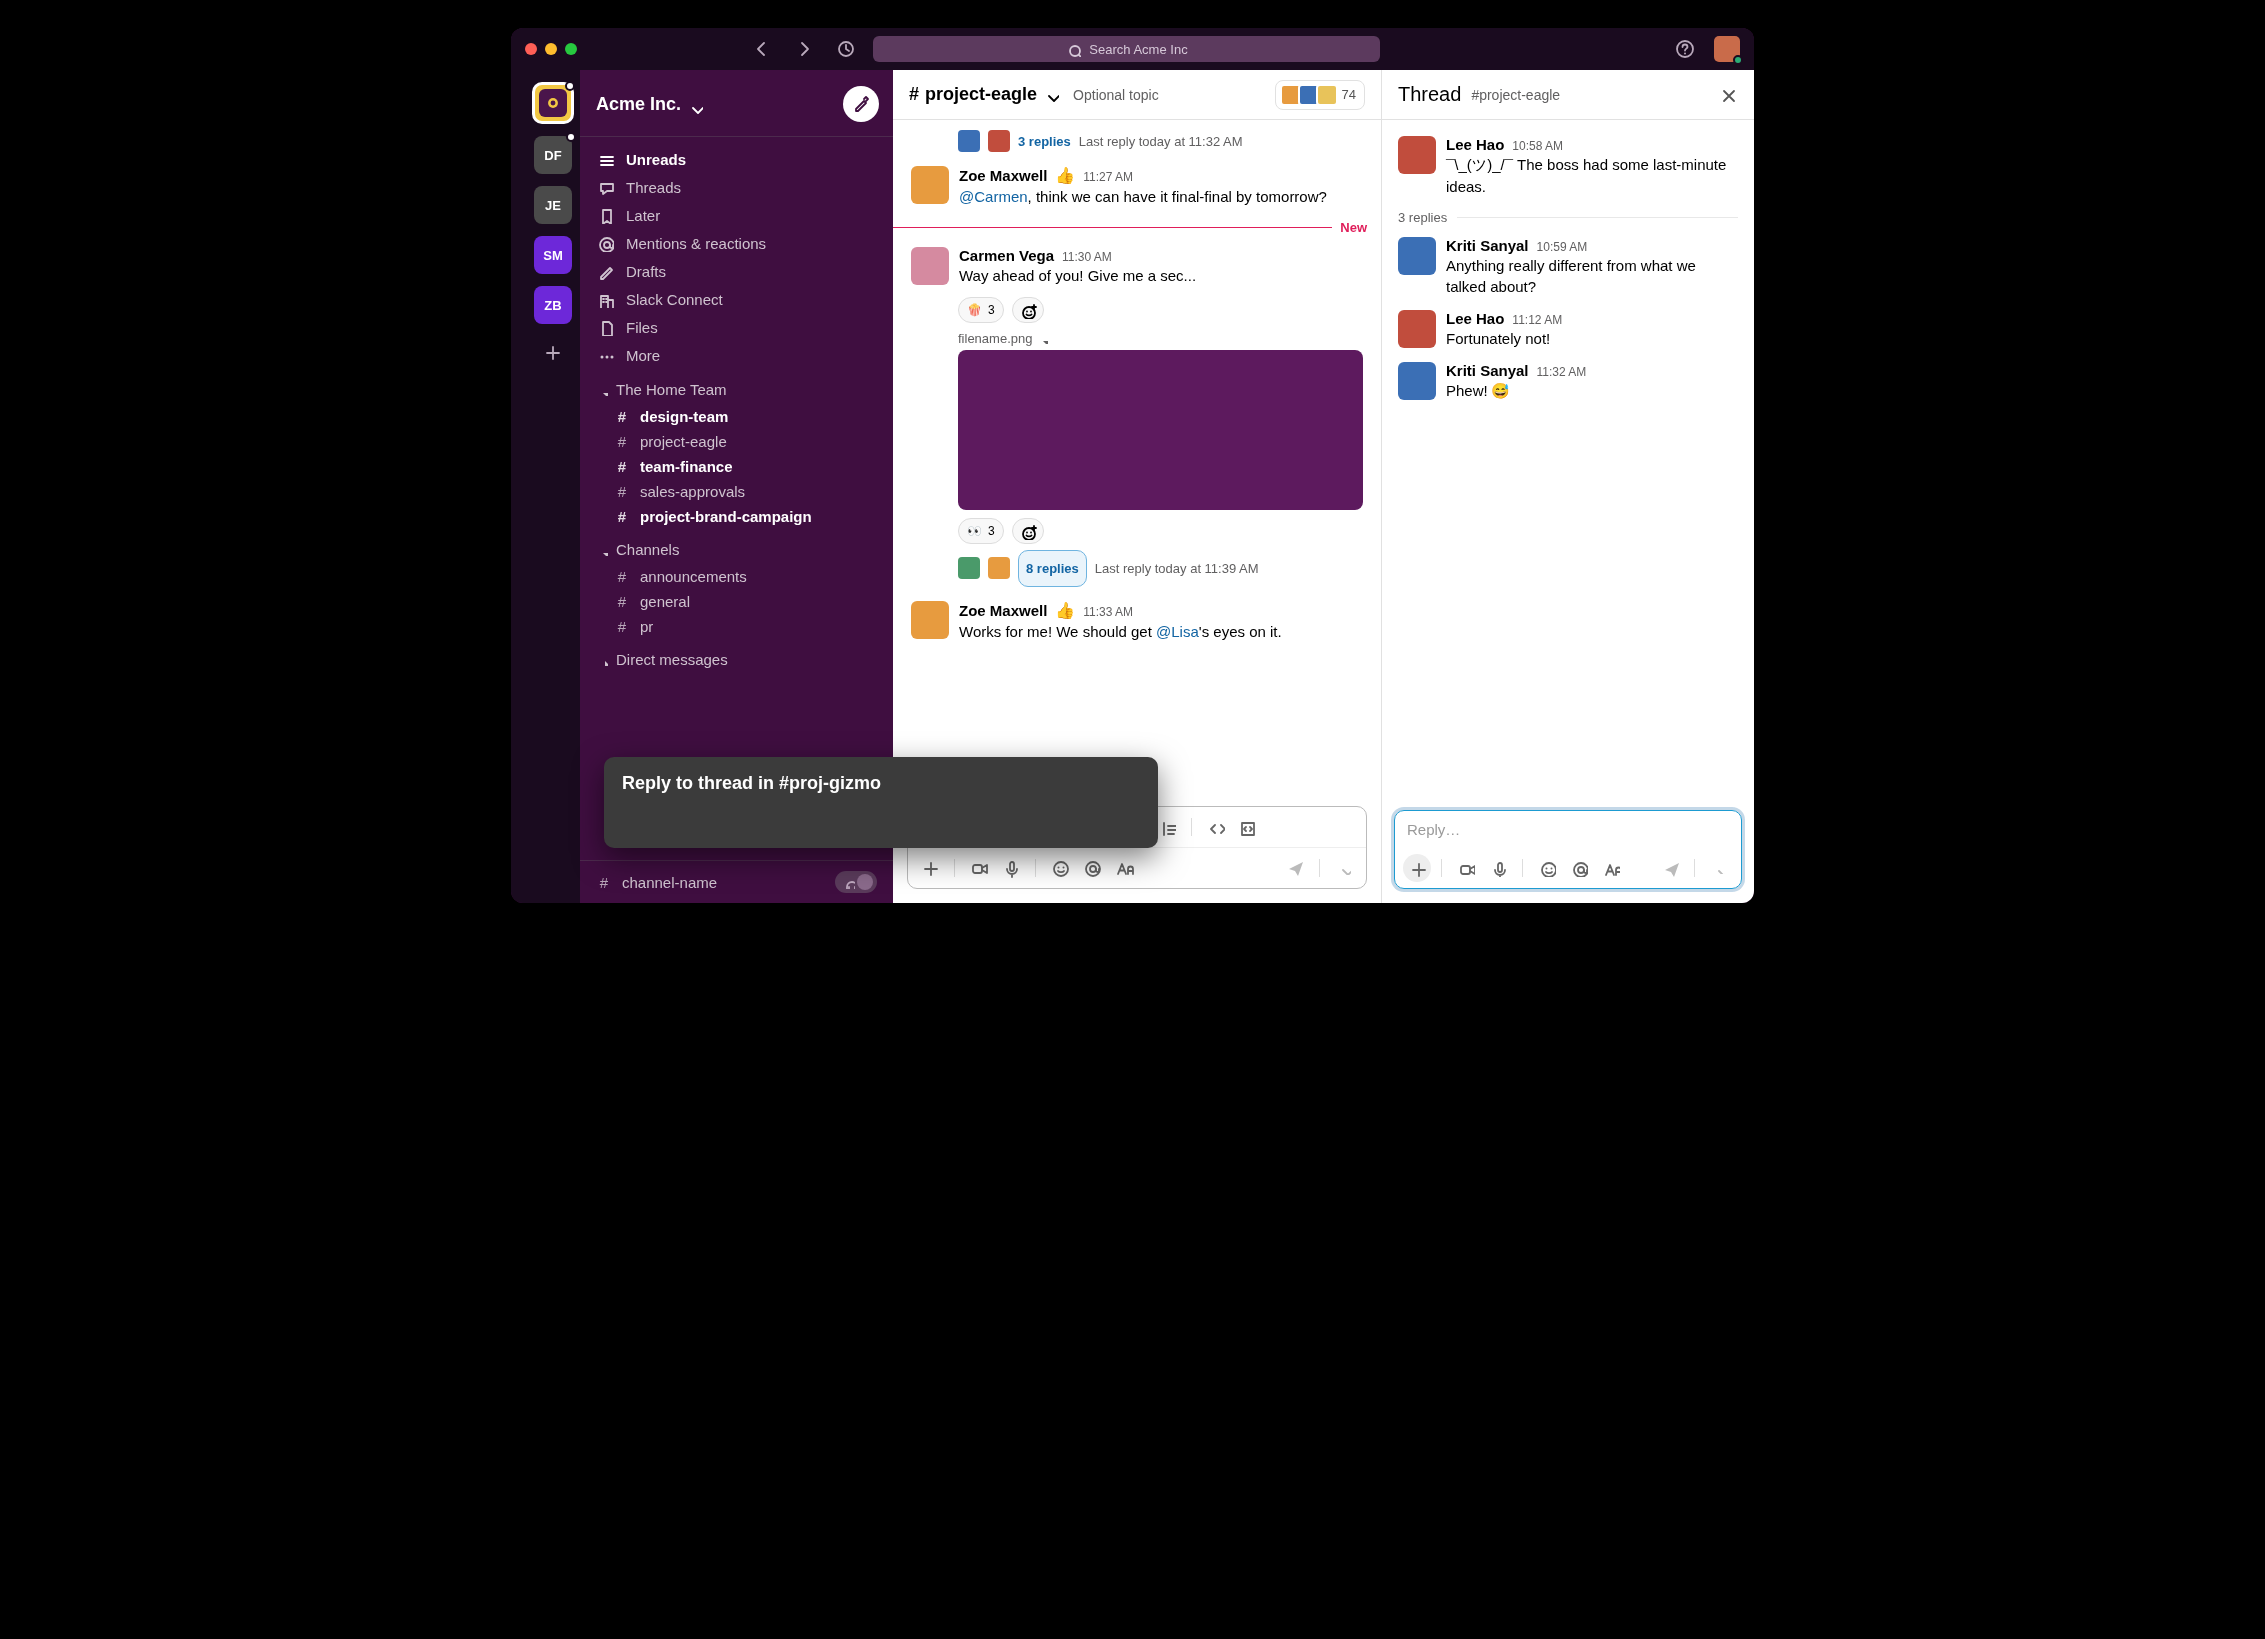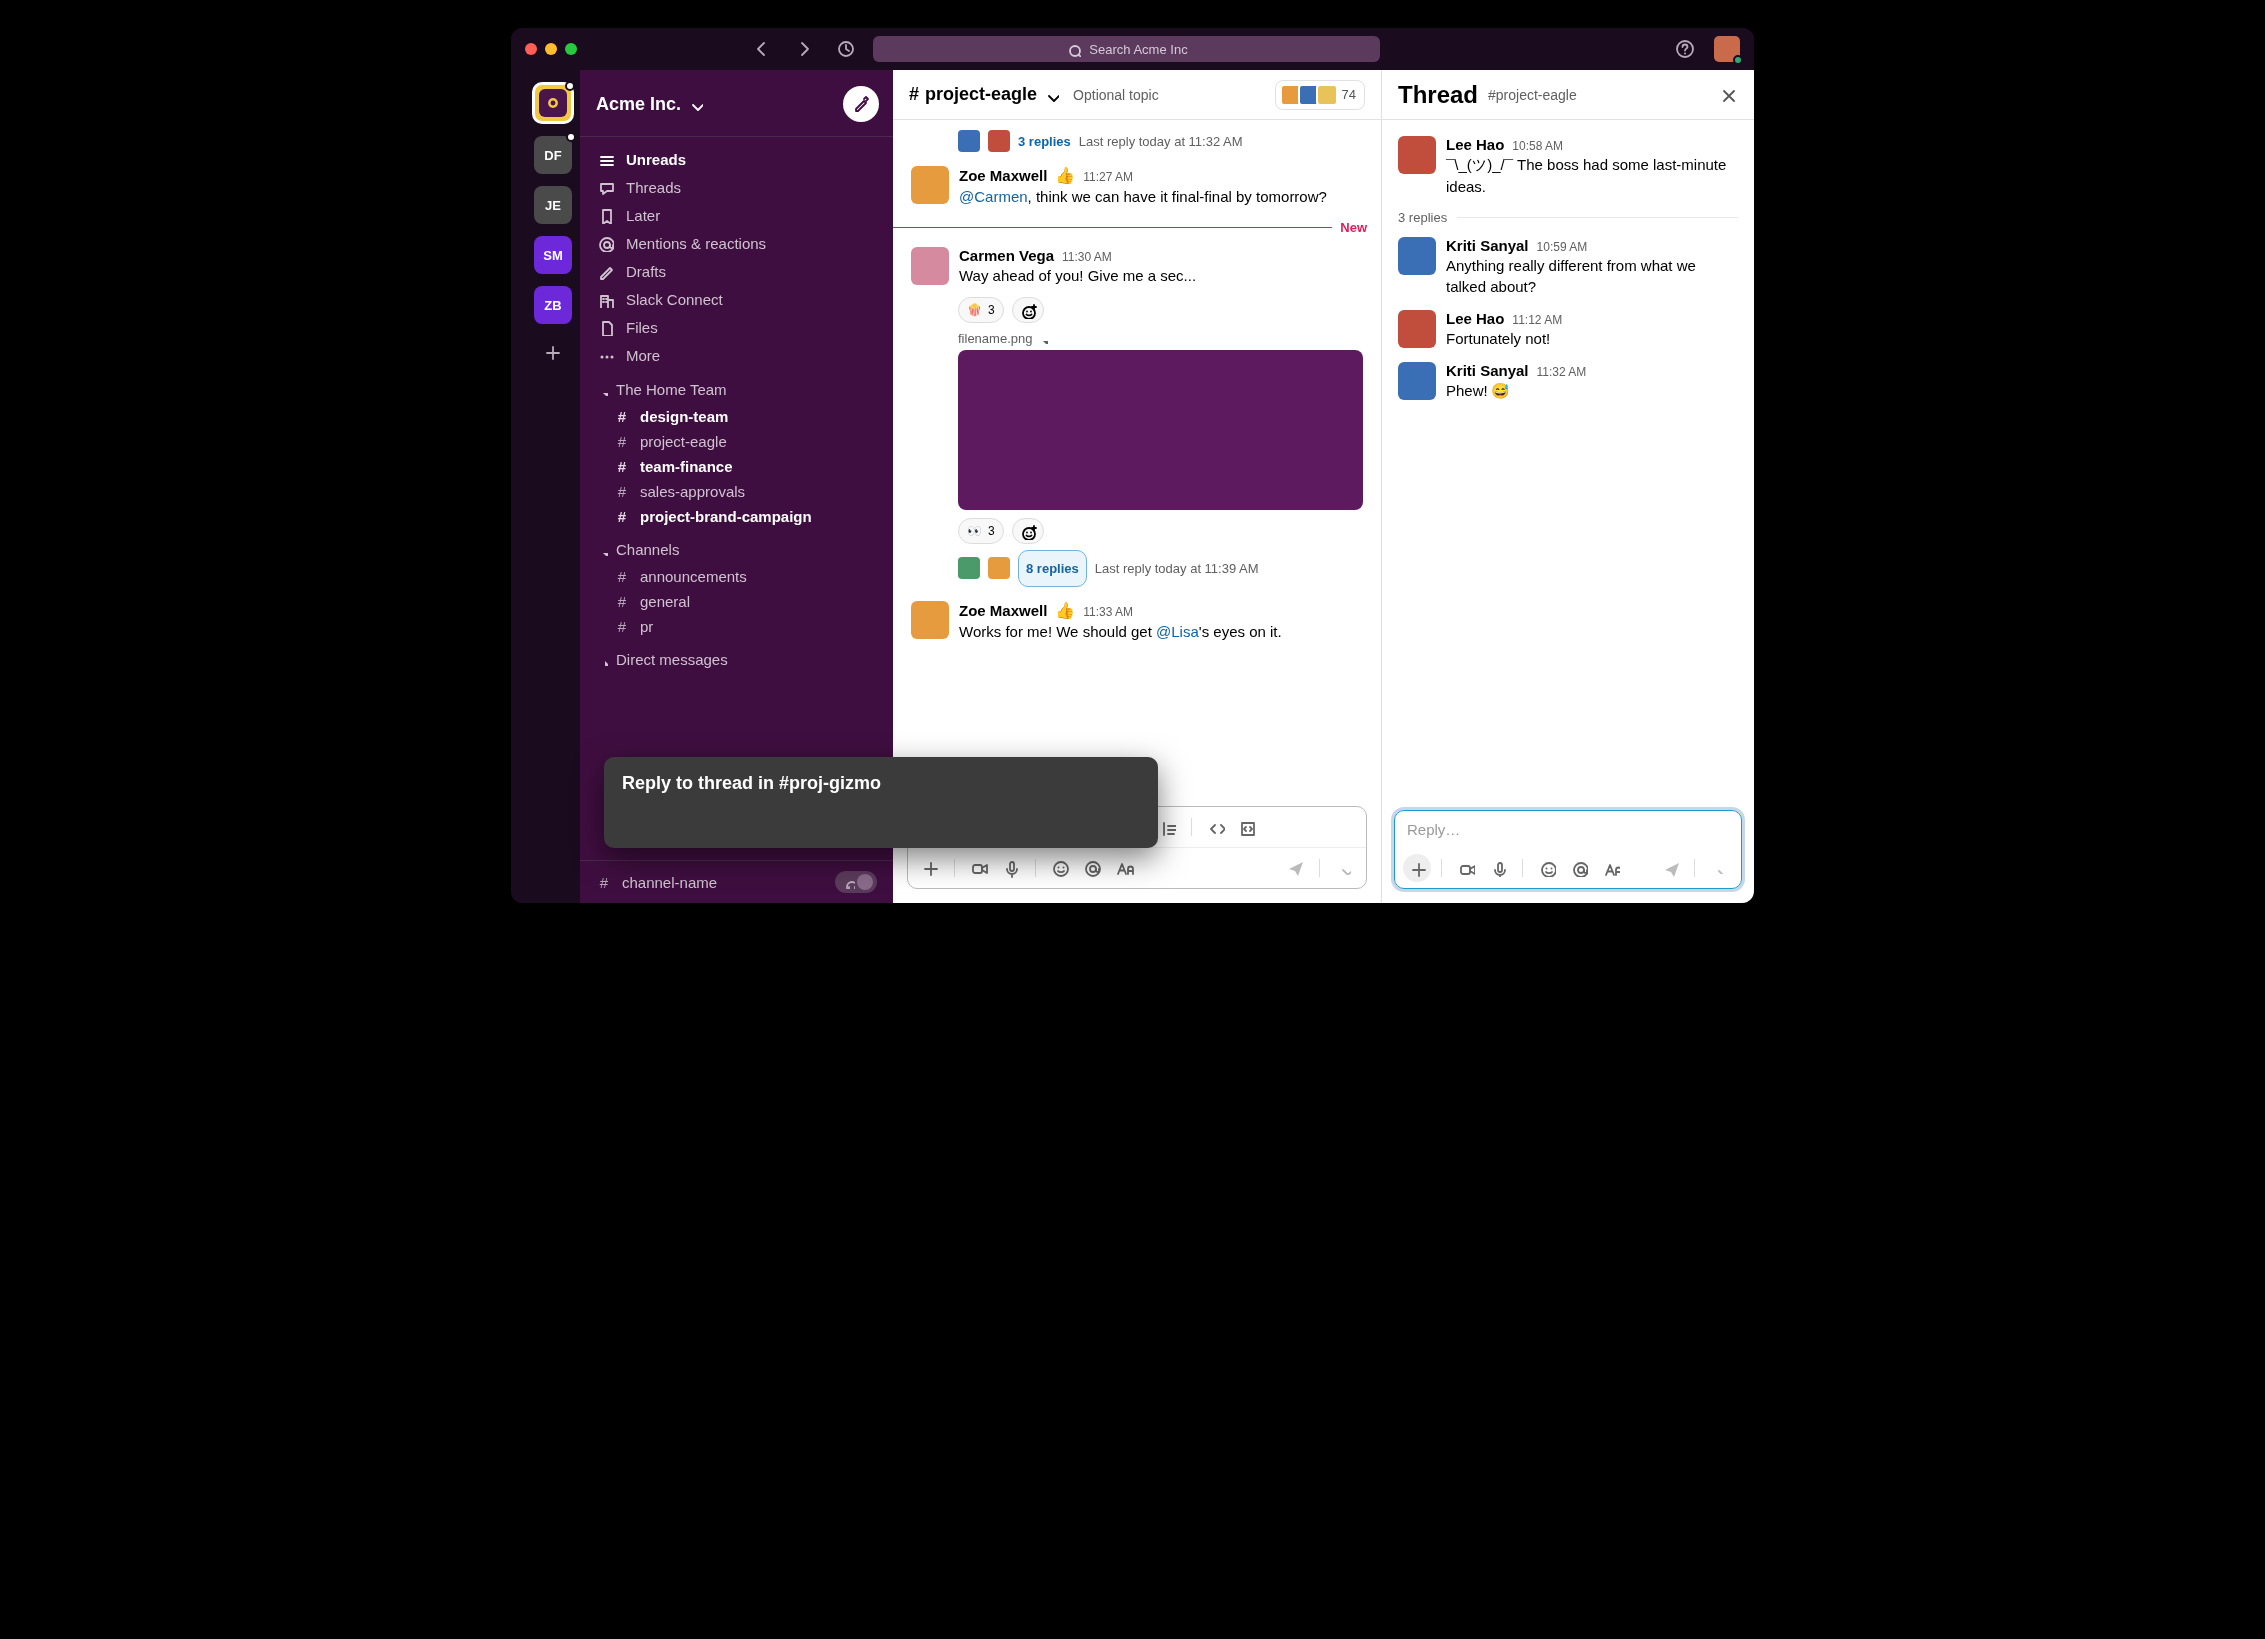--- a/index.html
+++ b/index.html
@@ -47,21 +47,21 @@
   .ws{width:38px;height:38px;border-radius:8px;display:flex;align-items:center;justify-content:center;font-weight:700;color:#fff;font-size:13px;position:relative;}
   .ws.active{background:#f2c744;border:3px solid #fff;border-radius:10px;width:42px;height:42px;}
   .ws.active .inner{width:28px;height:28px;border-radius:6px;background:#4a154b;display:flex;align-items:center;justify-content:center;}
   .ws.g1{background:#4a4a4a;} .ws.g2{background:#6d28d9;}
   .ws .badge{position:absolute;top:-4px;right:-4px;width:10px;height:10px;border-radius:50%;background:#fff;border:2px solid var(--purple-darkest);}
   .rail-add{color:#b9a9bb;margin-top:6px;}
 
   
   .sidebar{background:var(--purple-dark);color:var(--sidebar-text);display:flex;flex-direction:column;min-height:0;font-size:15px;position:relative;}
   .sb-header{display:flex;align-items:center;padding:16px 14px 14px 16px;border-bottom:1px solid var(--divider);}
-  .sb-title{color:#fff;font-weight:900;font-size:18px;display:flex;align-items:center;gap:6px;}
+  .sb-title{color:#fff;font-weight:900;font-size:18px;display:flex;align-items:flex-end;gap:6px;}
   .compose{margin-left:auto;width:36px;height:36px;border-radius:50%;background:#fff;display:flex;align-items:center;justify-content:center;color:#3f0e40;}
   .sb-list{padding:8px 0 0 0;overflow:auto;min-height:0;flex:1;}
   .sb-item{display:flex;align-items:center;gap:12px;padding:5px 16px;cursor:pointer;}
   .sb-item.bold{color:#fff;font-weight:700;}
   .sb-item .ico{width:18px;display:inline-flex;justify-content:center;}
   .sb-sect{display:flex;align-items:center;gap:8px;padding:12px 16px 6px;color:var(--sidebar-text);font-size:15px;}
   .sb-chan{display:flex;align-items:center;gap:10px;padding:4px 16px 4px 34px;}
   .sb-chan.bold{color:#fff;font-weight:700;}
   .hash{width:16px;text-align:center;opacity:.85;}
   .sb-footer{border-top:1px solid var(--divider);padding:10px 16px;display:flex;align-items:center;gap:10px;color:var(--sidebar-text);}
@@ -123,21 +123,21 @@
   .fmt-row{border-bottom:1px solid #eee;justify-content:flex-start;}
   .fmt-row .grp{display:flex;gap:2px;align-items:center;}
   .vline{width:1px;height:18px;background:#ddd;margin:0 6px;}
   .ibtn{width:28px;height:28px;border-radius:4px;display:inline-flex;align-items:center;justify-content:center;}
   .act-row{justify-content:space-between;}
   .act-left,.act-right{display:flex;align-items:center;gap:4px;}
 
   
   .thread{display:flex;flex-direction:column;min-height:0;}
   .th-head{height:50px;flex:0 0 50px;border-bottom:1px solid var(--border);display:flex;align-items:center;padding:0 16px;gap:10px;}
-  .th-title{font-weight:700;font-size:24px;}
+  .th-title{font-weight:400;font-size:20px;}
   .th-sub{color:var(--light-grey);font-size:14px;}
   .th-close{margin-left:auto;color:#555;}
   .th-body{flex:1;overflow:auto;padding:10px 0;}
   .th-msg{display:flex;gap:10px;padding:6px 16px;}
   .th-msg .av{width:38px;height:38px;border-radius:6px;flex:0 0 38px;}
   .th-reply-count{display:flex;align-items:center;gap:10px;padding:6px 16px;color:var(--light-grey);font-size:13px;}
   .th-reply-count .ln{flex:1;height:1px;background:#e8e8e8;}
 
   .th-composer{margin:6px 12px 14px;border:1px solid #bbb;border-radius:10px;}
   .th-composer.focus{box-shadow:0 0 0 3px rgba(18,100,163,.25);border-color:#1d9bd1;}

